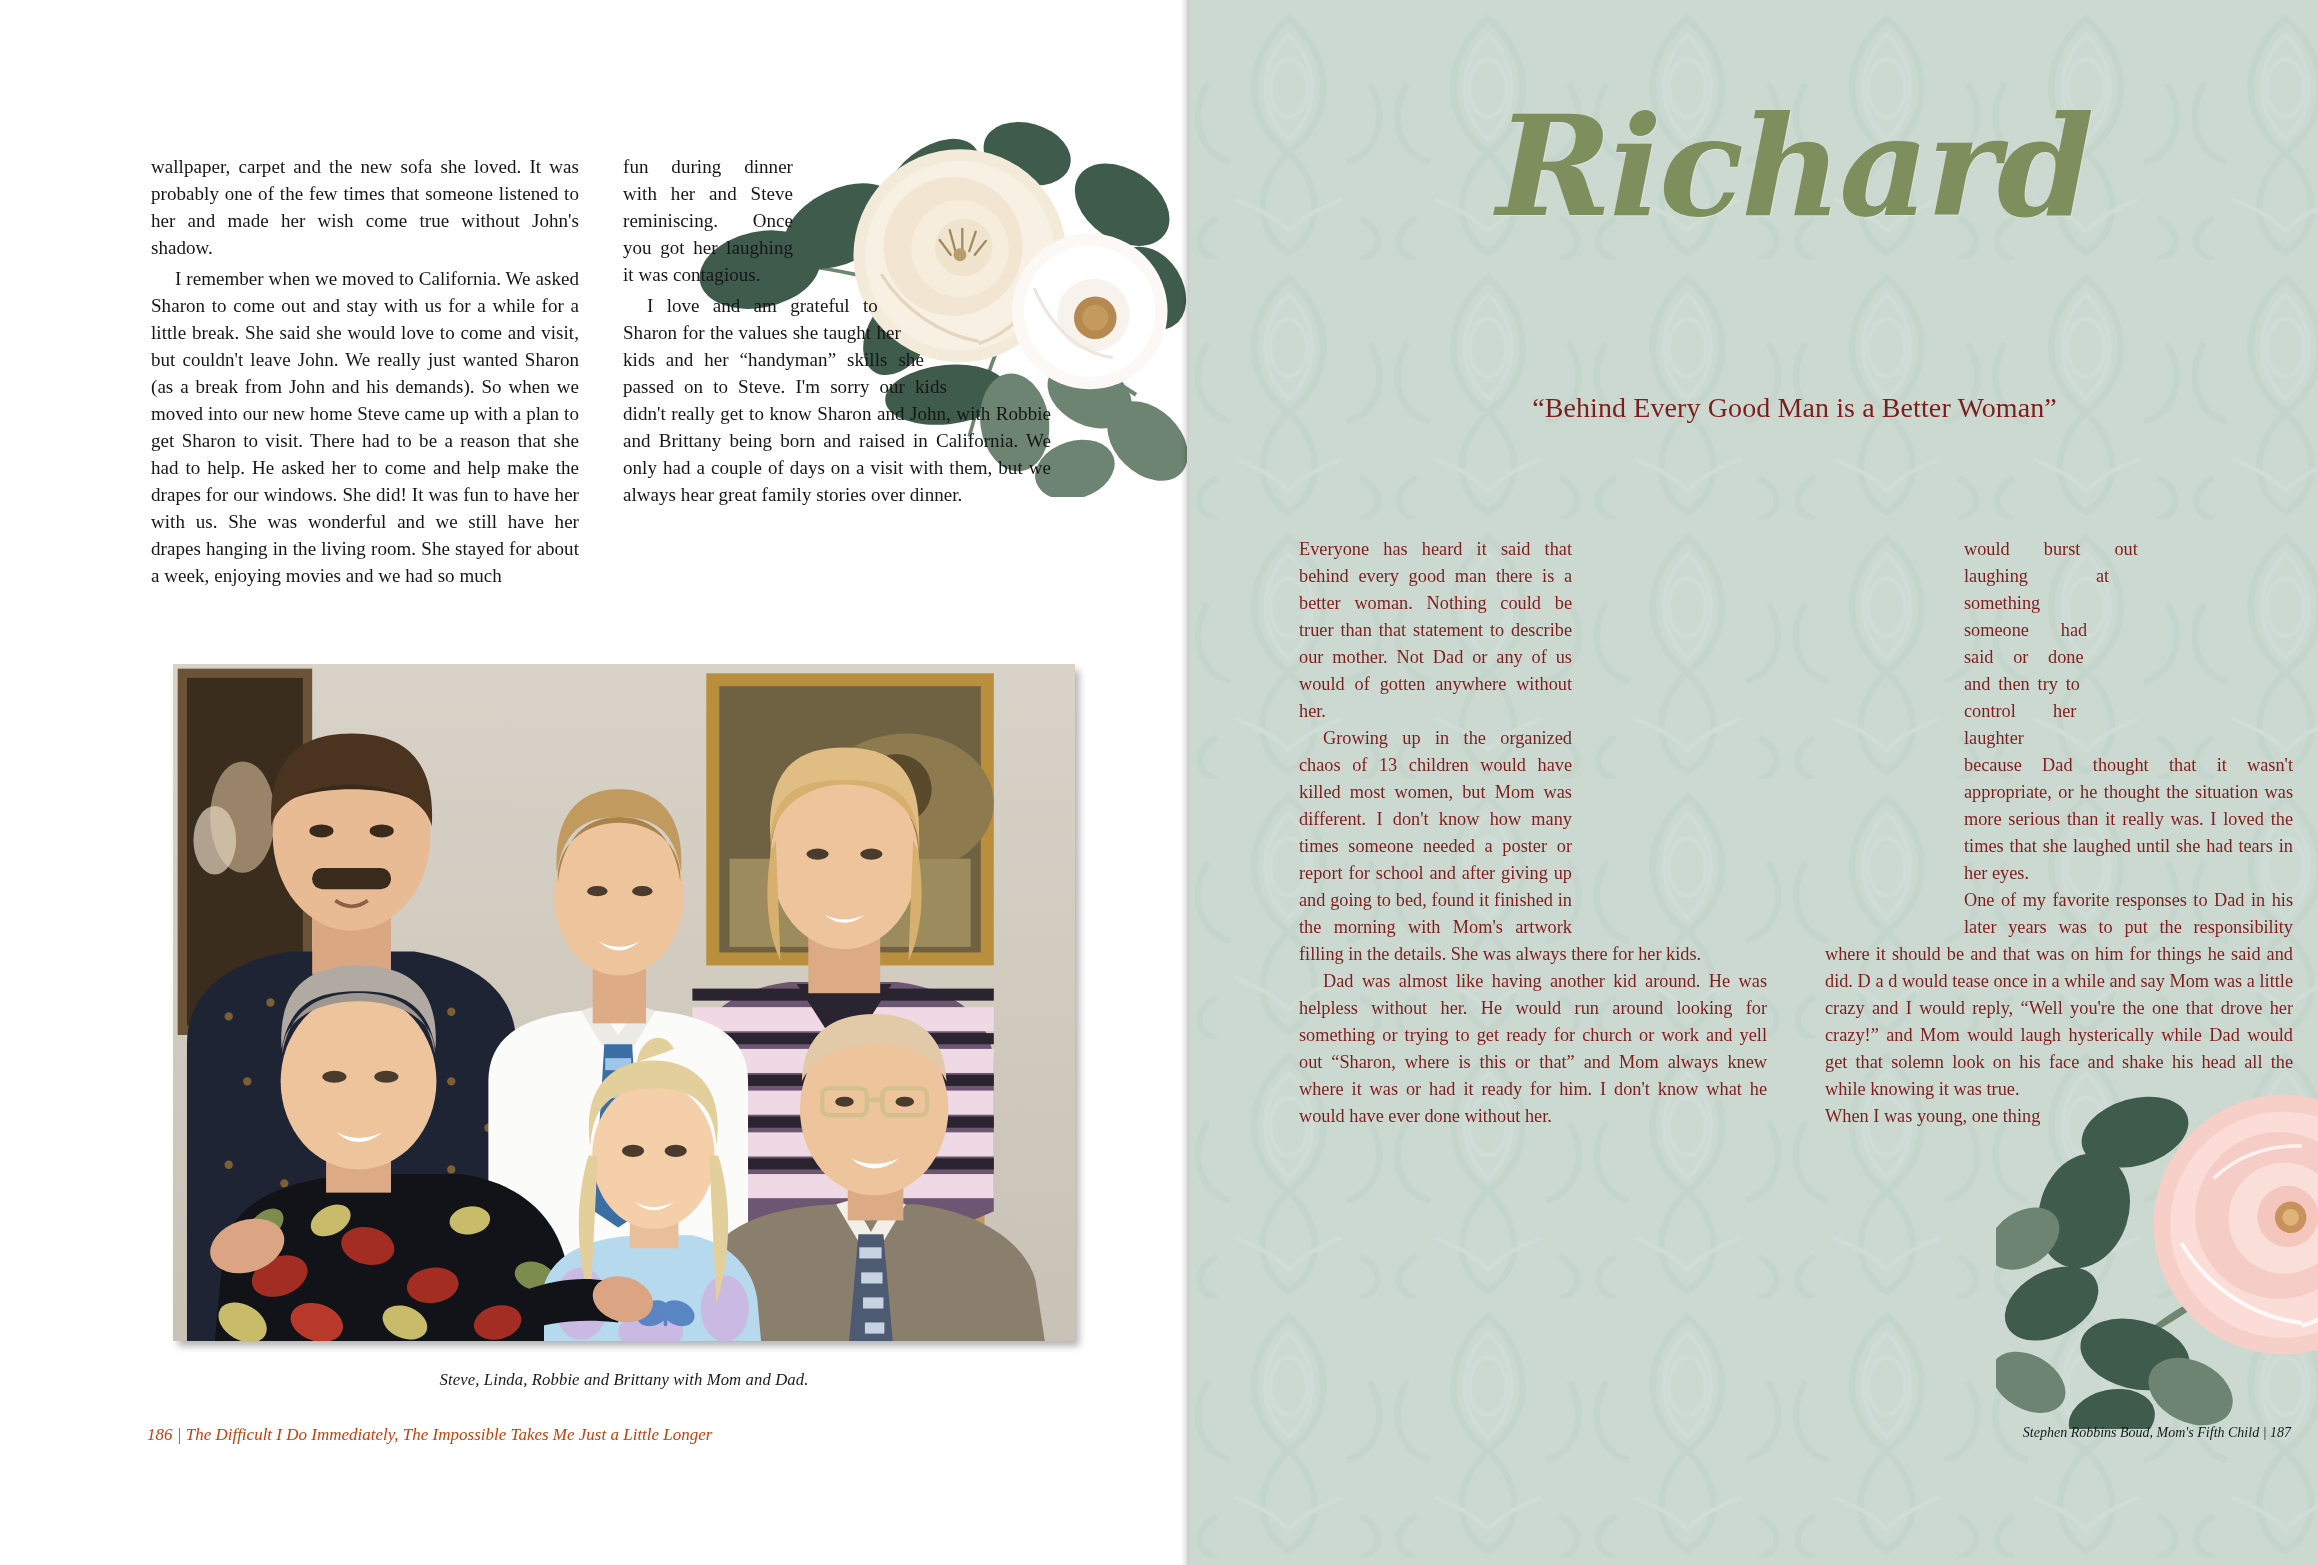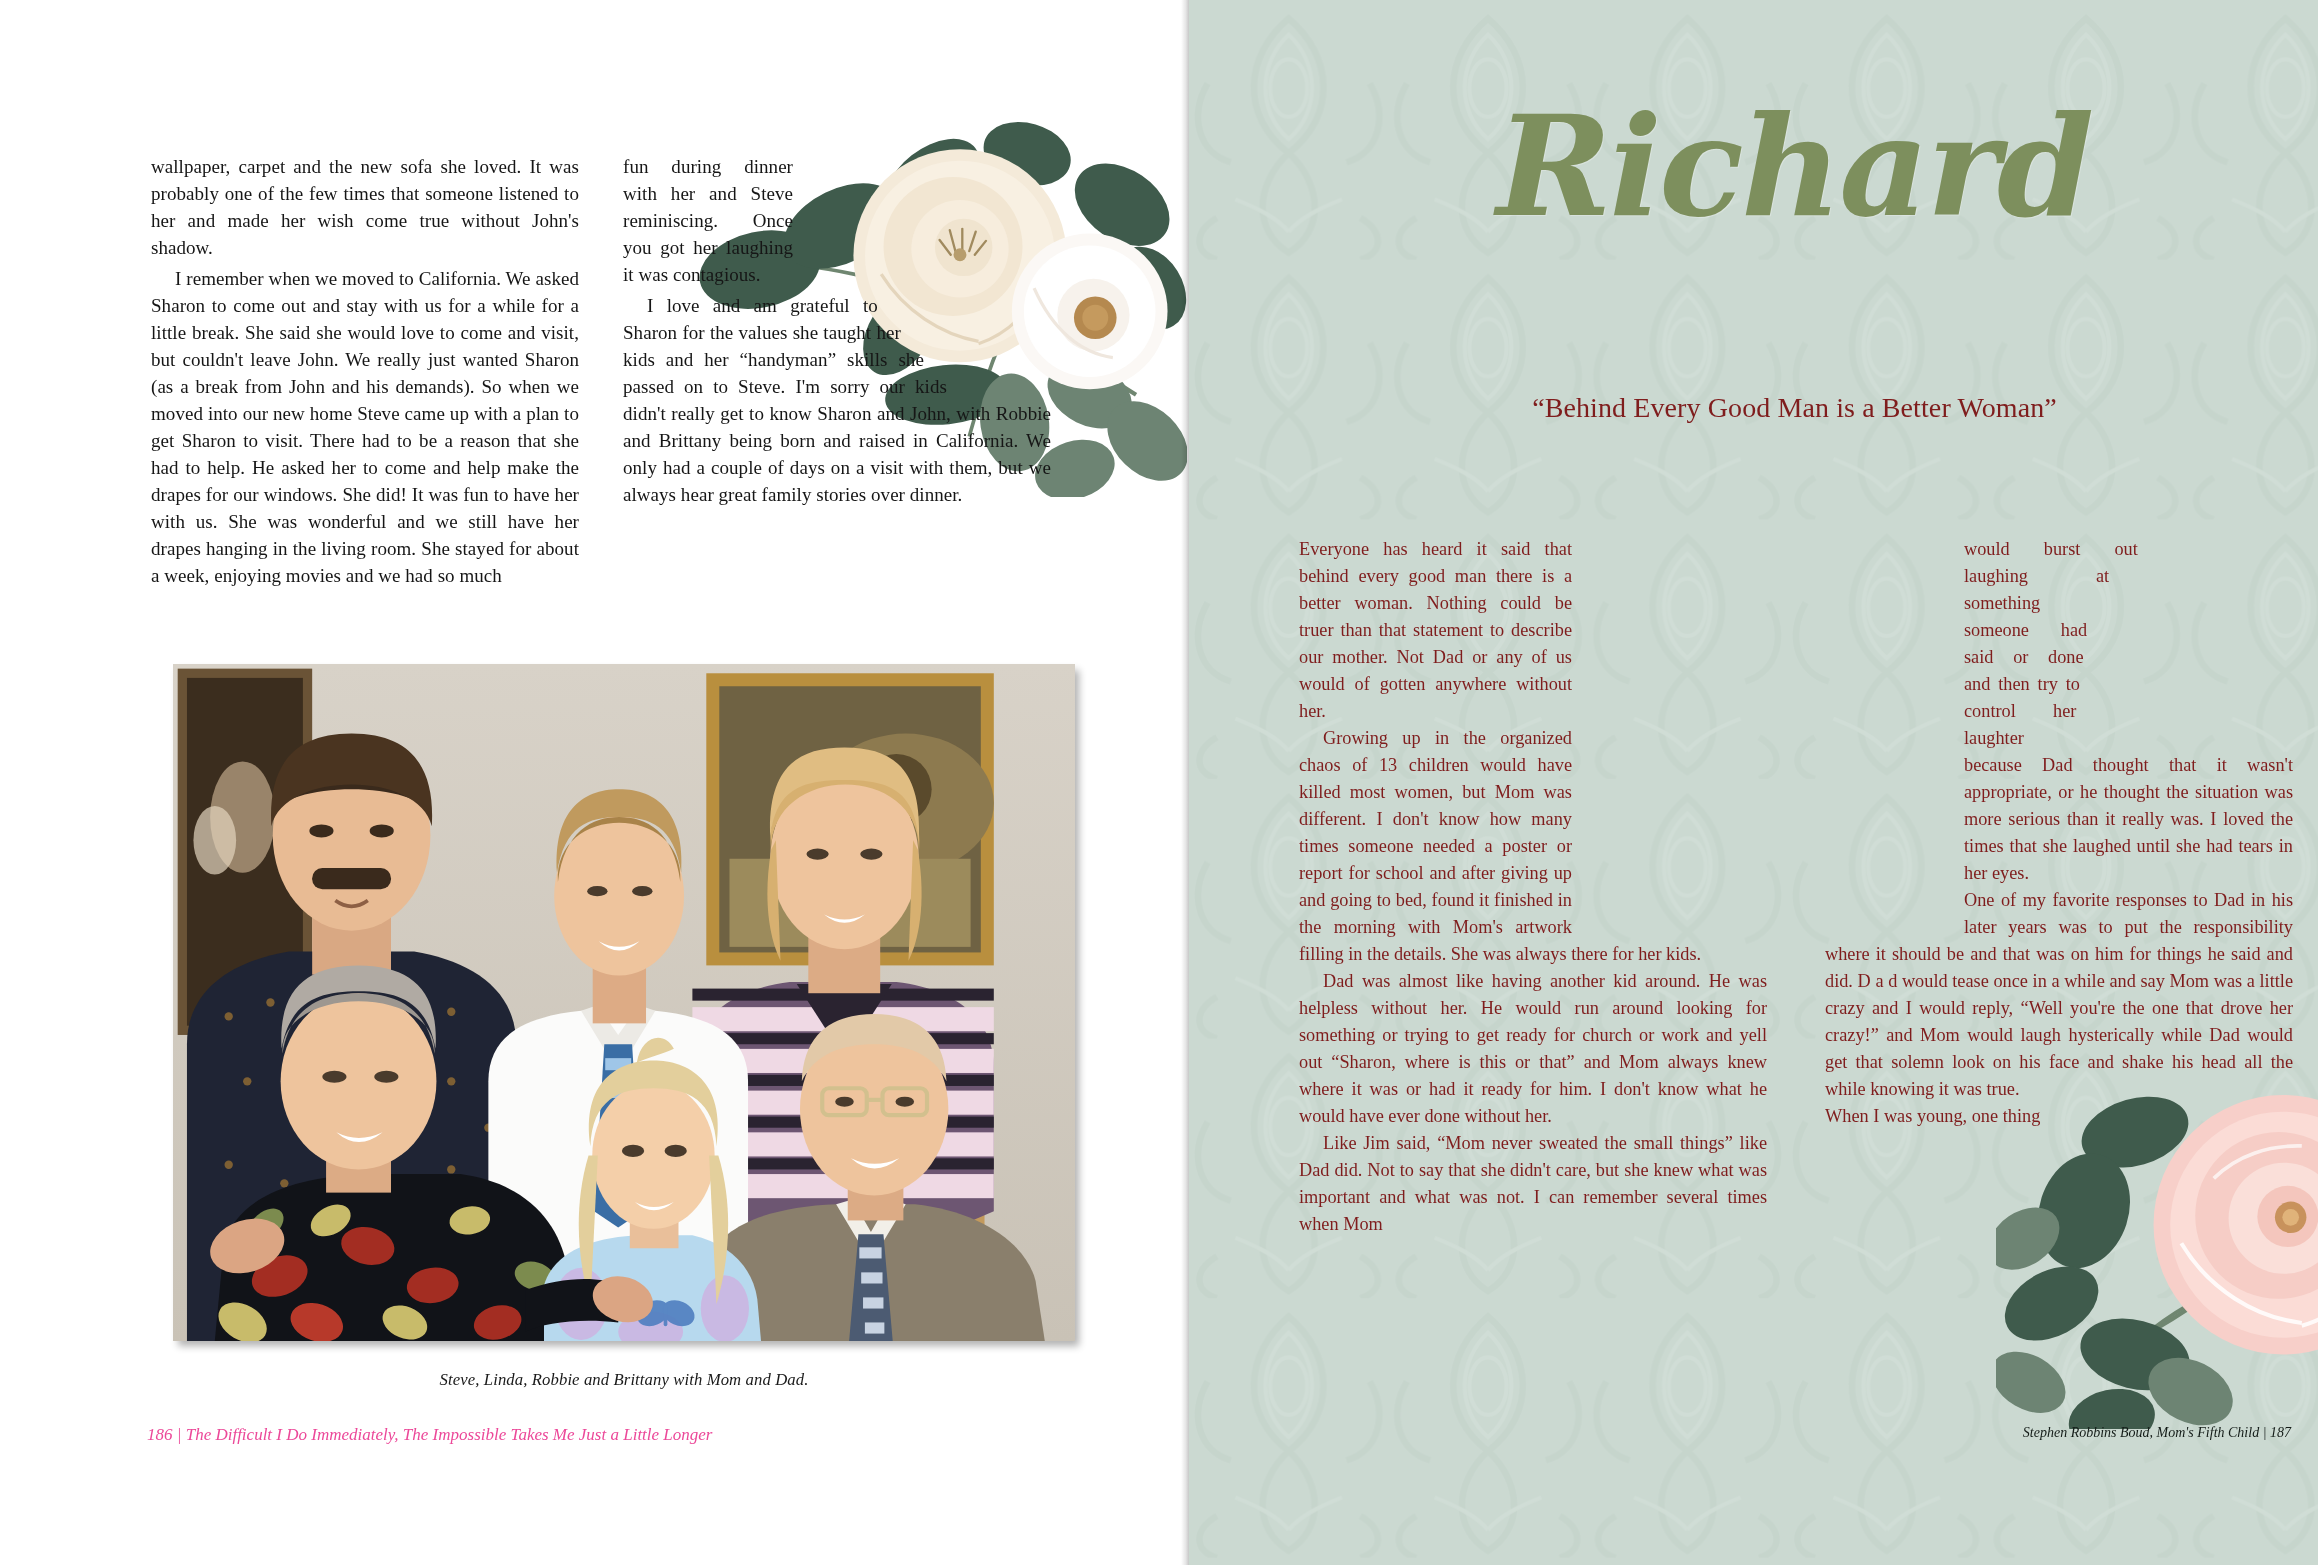--- a/index.html
+++ b/index.html
@@ -63,21 +63,21 @@
   .photo-caption{
     position:absolute;left:173px;top:1370px;width:902px;
     text-align:center;
     font-family:"Liberation Serif","DejaVu Serif",serif;
     font-style:italic;font-size:16.7px;color:#1a1a1a;
     letter-spacing:0.1px;
   }
   .l-footer{
     position:absolute;left:147px;top:1425px;
     font-family:"Liberation Serif","DejaVu Serif",serif;
-    font-style:italic;font-size:17px;color:#ec4899;
+    font-style:italic;font-size:17px;color:#c2410c;
     white-space:nowrap;
   }
 
   
   .page-right{
     position:relative;
     width:1210px;height:1565px;
     flex:0 0 auto;
     background:#cbd9d1;
     overflow:hidden;
@@ -499,21 +499,20 @@
         </g>
       </g>
     </svg>
 
     <div class="r-cols">
       <div class="r-col r-col-1">
         <div class="p-float-r"></div>
         <p>Everyone has heard it said that behind every good man there is a better woman. Nothing could be truer than that statement to describe our mother. Not Dad or any of us would of gotten anywhere without her.</p>
         <p>Growing up in the organized chaos of 13 children would have killed most women, but Mom was different. I don't know how many times someone needed a poster or report for school and after giving up and going to bed, found it finished in the morning with Mom's artwork filling in the details. She was always there for her kids.</p>
         <p>Dad was almost like having another kid around. He was helpless without her. He would run around looking for something or trying to get ready for church or work and yell out “Sharon, where is this or that” and Mom always knew where it was or had it ready for him. I don't know what he would have ever done without her.</p>
-        <p>Like Jim said, “Mom never sweated the small things” like Dad did. Not to say that she didn't care, but she knew what was important and what was not. I can remember several times when Mom</p>
       </div>
       <div class="r-col r-col-2">
         <div class="p-float-l"></div>
         <div class="rose-float"></div>
         <p>would burst out laughing at something someone had said or done and then try to control her laughter because Dad thought that it wasn't appropriate, or he thought the situation was more serious than it really was. I loved the times that she laughed until she had tears in her eyes.</p>
         <p>One of my favorite responses to Dad in his later years was to put the responsibility where it should be and that was on him for things he said and did. D a d would tease once in a while and say Mom was a little crazy and I would reply, “Well you're the one that drove her crazy!” and Mom would laugh hysterically while Dad would get that solemn look on his face and shake his head all the while knowing it was true.</p>
         <p>When I was young, one thing</p>
       </div>
     </div>
 

